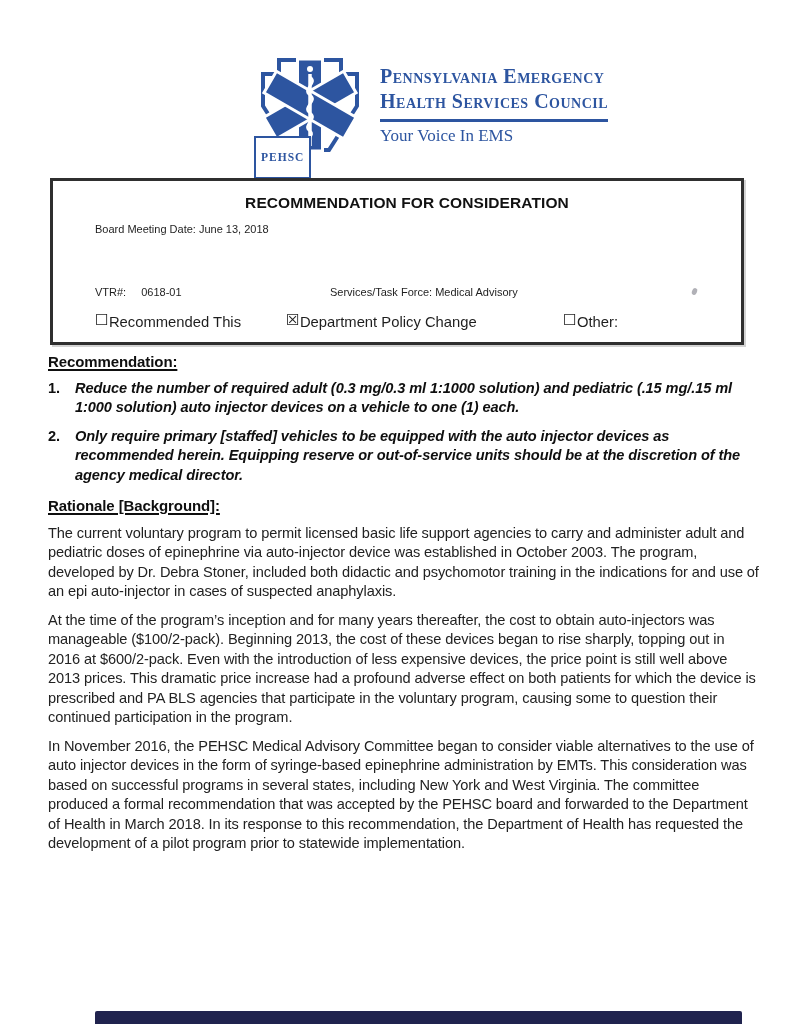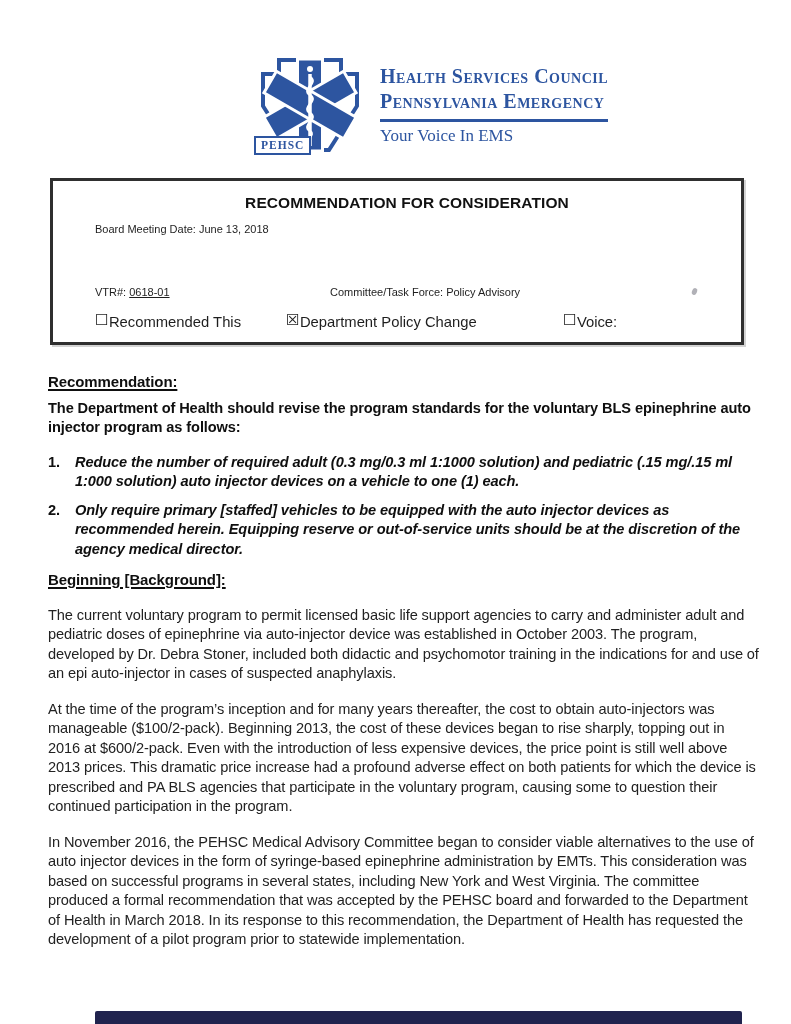--- a/index.html
+++ b/index.html
@@ -9,21 +9,21 @@
     font-family:"Liberation Sans",sans-serif;color:#212121;
   }
   
   .letterhead{position:absolute;top:52px;left:252px;display:flex;gap:14px;}
   .logo{position:relative;width:114px;height:110px;flex:0 0 auto;}
   .logo svg{display:block;}
   .logo-badge{
     position:absolute;left:2px;top:84px;background:#fff;
     border:2px solid var(--blue);color:var(--blue);
     font-family:"Liberation Serif",serif;font-weight:700;font-size:11.5px;
-    letter-spacing:1px;padding:1px 5px;line-height:13px;
+    letter-spacing:1px;padding:13px 5px;line-height:13px;
   }
   .org{display:flex;flex-direction:column;align-items:flex-start;padding-top:12px;}
   .org-line{
     font-family:"Liberation Serif",serif;font-variant:small-caps;font-weight:700;
     font-size:20px;line-height:25px;color:var(--blue);letter-spacing:.5px;white-space:nowrap;
   }
   .org-rule{align-self:stretch;height:3px;background:var(--blue);margin:5px 0 4px;}
   .tagline{
     font-family:"Liberation Serif",serif;font-size:17px;
     color:var(--blue);white-space:nowrap;
@@ -34,42 +34,42 @@
     border:3px solid var(--boxborder);box-shadow:2px 2px 0 rgba(130,130,130,.35);
   }
   .form-title{
     position:absolute;top:13px;left:0;right:0;margin:0;text-align:center;
     font-size:15.5px;font-weight:700;color:#111;letter-spacing:.1px;padding-left:20px;
   }
   .form-line{position:absolute;left:42px;margin:0;font-size:11px;color:#1e1e1e;white-space:nowrap;}
   .line-board{top:42px;}
   .line-subject{top:74px;}
   .line-vtr{top:105px;right:0;}
-  .vtr-value{margin-left:3px;text-decoration:underline;}
+  .vtr-value{margin-left:15px;}
   .committee{position:absolute;left:235px;top:0;}
   .cb-row{position:absolute;top:133px;left:42px;right:0;height:20px;}
   .cb-item{position:absolute;top:0;display:flex;align-items:center;font-size:14.8px;color:#1e1e1e;white-space:nowrap;}
   .cb-0{left:0;} .cb-1{left:191px;} .cb-2{left:468px;}
   .cb-glyph{font-family:"DejaVu Sans",sans-serif;font-size:15.5px;line-height:1;position:relative;top:-1px;}
   
   .doc-body{
-    position:absolute;left:48px;top:372px;width:712px;
+    position:absolute;left:48px;top:352px;width:712px;
     font-size:14.6px;line-height:19.5px;letter-spacing:-.1px;color:#222;
   }
   .doc-h{
     margin:0 0 7px;font-size:15px;font-weight:700;color:#0f0f0f;
     text-decoration:underline;text-underline-offset:2px;text-decoration-thickness:1.5px;
   }
   .rationale-h{margin-top:11px;}
   .intro{margin:0 0 15px;font-weight:700;color:#0f0f0f;}
   .rec-list{margin:0 0 3px;}
   .li{display:flex;margin:0 0 9px;font-weight:700;color:#0f0f0f;}
   .num{flex:0 0 27px;}
   .li-text{flex:1;font-style:italic;}
-  .para{margin:16px 0 9px;}
+  .para{margin:8px 0 9px;}
   
   .scan-bar{position:absolute;left:95px;top:1011px;width:647px;height:13px;background:var(--scanbar);border-radius:2px 2px 0 0;}
   .speck{
     position:absolute;left:692px;top:288px;width:5px;height:7px;background:#97979f;
     border-radius:60% 40% 50% 50%;transform:rotate(18deg);opacity:.75;
   }
 </style>
 </head>
 <body>
 
@@ -86,66 +86,65 @@
             <rect x="-12.5" y="-46" width="25" height="92" transform="rotate(120)"></rect>
           </g>
           <circle cx="0" cy="-36" r="3" fill="#ffffff"></circle>
           <line x1="0" y1="-31" x2="0" y2="41" stroke="#ffffff" stroke-width="3.5"></line>
           <path d="M0,-28 C9,-22 -9,-16 0,-10 C9,-4 -9,2 0,8 C9,14 -9,20 0,26 C6,30 -6,34 0,38" fill="none" stroke="#ffffff" stroke-width="2.6"></path>
         </g>
       </svg>
       <span class="logo-badge">PEHSC</span>
     </div>
     <div class="org">
+      <div class="org-line">Pennsylvania Emergency</div>
       <div class="org-line">Health Services Council</div>
-      <div class="org-line">Pennsylvania Emergency</div>
       <div class="org-rule"></div>
       <div class="tagline">Your Voice In EMS</div>
     </div>
   </header>
 
   <section class="form-box">
     <h1 class="form-title">RECOMMENDATION FOR CONSIDERATION</h1>
     <p class="form-line line-board">Board Meeting Date: June 13, 2018</p>
     <div class="form-line line-vtr">
       <span>VTR#:</span><span class="vtr-value">0618-01</span>
-      <span class="committee">Committee/Task Force: Policy Advisory</span>
+      <span class="committee">Services/Task Force: Medical Advisory</span>
     </div>
     <div class="cb-row">
       <span class="cb-item cb-0">
         <span class="cb-glyph">☐</span>
           <span>Recommended This</span>
       </span>
       <span class="cb-item cb-1">
         <span class="cb-glyph">☒</span>
           <span>Department Policy Change</span>
       </span>
       <span class="cb-item cb-2">
         <span class="cb-glyph">☐</span>
-          <span>Voice:</span>
+          <span>Other:</span>
       </span>
     </div>
   </section>
 
   <main class="doc-body">
     <h2 class="doc-h">Recommendation:</h2>
-    <p class="intro">The Department of Health should revise the program standards for the voluntary BLS epinephrine auto injector program as follows:</p>
 
     <div class="rec-list">
       <div class="li">
         <span class="num">1.</span>
         <span class="li-text">Reduce the number of required adult (0.3 mg/0.3 ml 1:1000 solution) and pediatric (.15 mg/.15 ml 1:000 solution) auto injector devices on a vehicle to one (1) each.</span>
       </div>
       <div class="li">
         <span class="num">2.</span>
         <span class="li-text">Only require primary [staffed] vehicles to be equipped with the auto injector devices as recommended herein. Equipping reserve or out-of-service units should be at the discretion of the agency medical director.</span>
       </div>
     </div>
 
-    <h2 class="doc-h rationale-h">Beginning [Background]:</h2>
+    <h2 class="doc-h rationale-h">Rationale [Background]:</h2>
     <p class="para">The current voluntary program to permit licensed basic life support agencies to carry and administer adult and pediatric doses of epinephrine via auto-injector device was established in October 2003. The program, developed by Dr. Debra Stoner, included both didactic and psychomotor training in the indications for and use of an epi auto-injector in cases of suspected anaphylaxis.</p>
     <p class="para">At the time of the program’s inception and for many years thereafter, the cost to obtain auto-injectors was manageable ($100/2-pack). Beginning 2013, the cost of these devices began to rise sharply, topping out in 2016 at $600/2-pack. Even with the introduction of less expensive devices, the price point is still well above 2013 prices. This dramatic price increase had a profound adverse effect on both patients for which the device is prescribed and PA BLS agencies that participate in the voluntary program, causing some to question their continued participation in the program.</p>
     <p class="para">In November 2016, the PEHSC Medical Advisory Committee began to consider viable alternatives to the use of auto injector devices in the form of syringe-based epinephrine administration by EMTs. This consideration was based on successful programs in several states, including New York and West Virginia. The committee produced a formal recommendation that was accepted by the PEHSC board and forwarded to the Department of Health in March 2018. In its response to this recommendation, the Department of Health has requested the development of a pilot program prior to statewide implementation.</p>
   </main>
 
   <div class="speck"></div>
   <div class="scan-bar"></div>
 </div>
 
 </body></html>

